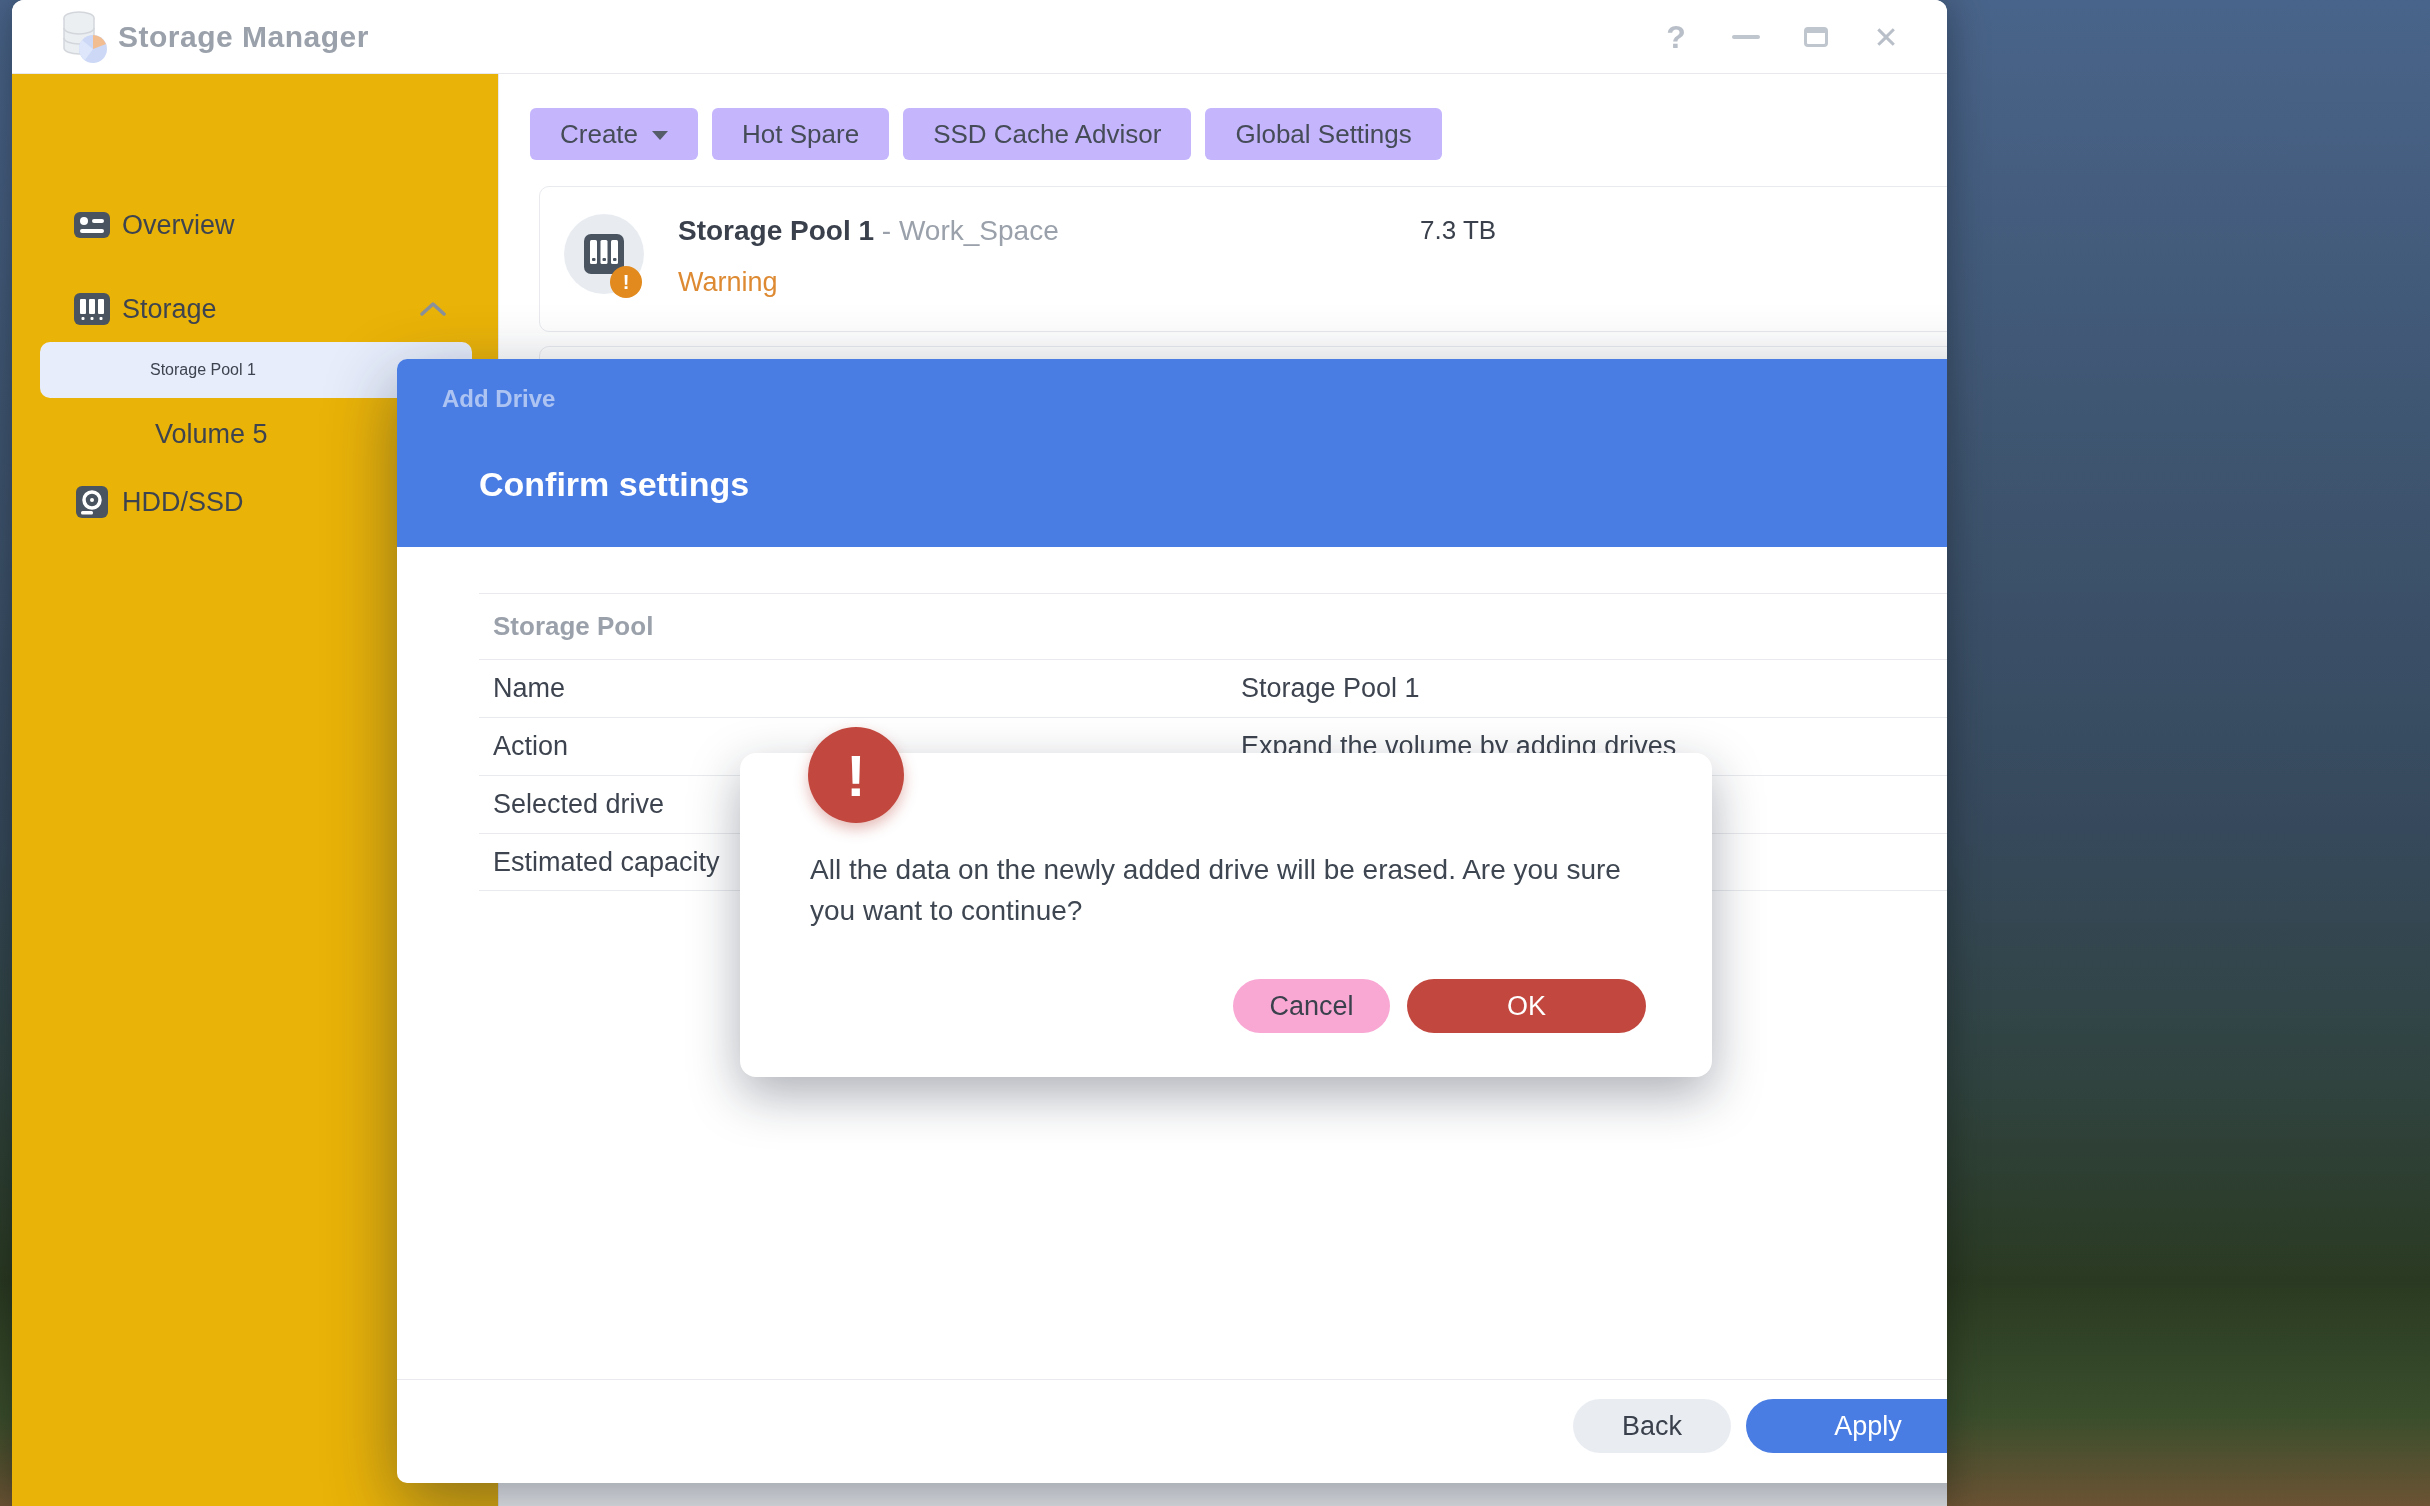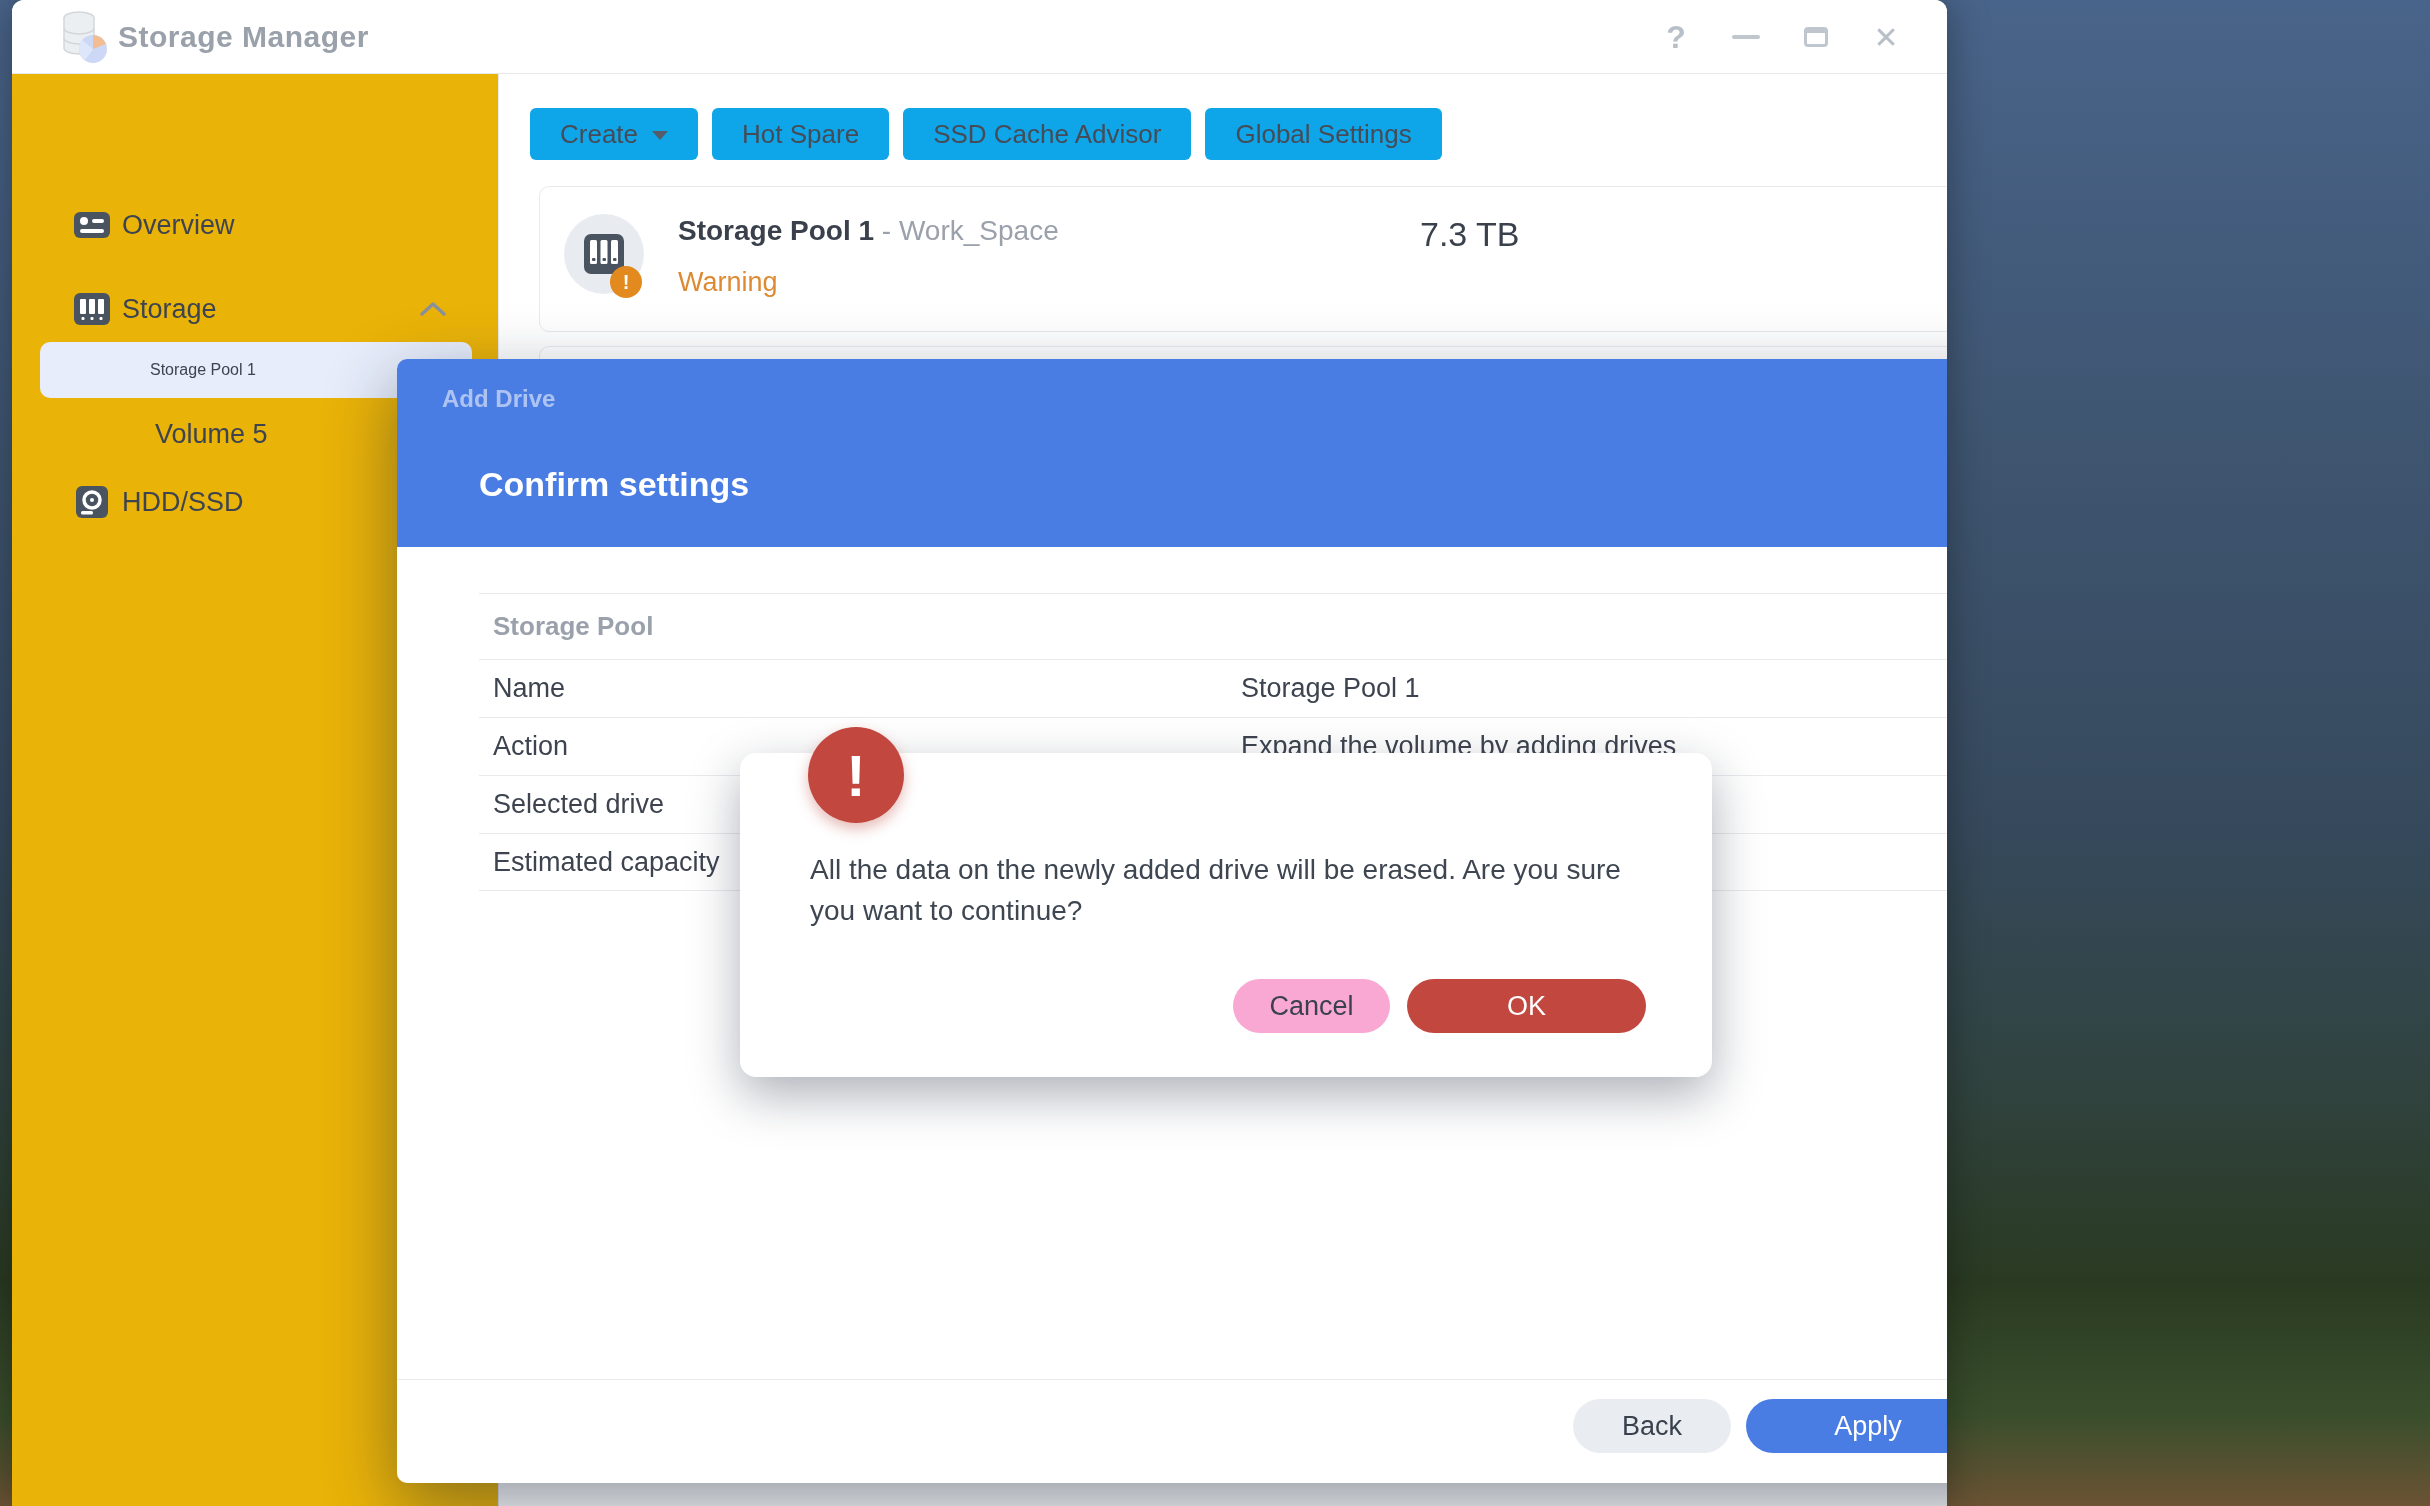--- a/index.html
+++ b/index.html
@@ -33,40 +33,40 @@
     font-size:27px; color:#3d444f; cursor:pointer; }
   .side-ico { position:absolute; left:58px; width:44px; display:flex; justify-content:center; }
   .side-label { position:absolute; left:110px; }
   .side-pill { position:absolute; left:28px; right:26px; height:56px; background:#e7edfb;
     border-radius:10px; display:flex; align-items:center; cursor:pointer; }
   .side-chevron { position:absolute; right:52px; top:50%; margin-top:-7px; }
 
   
   .content { position:absolute; left:488px; top:74px; right:0; bottom:0; background:#fff; }
   .toolbar { position:absolute; left:30px; top:34px; display:flex; gap:14px; }
-  .tb-btn { height:52px; background:#0ea5e9; border:none; border-radius:6px;
+  .tb-btn { height:52px; background:#c4b5fd; border:none; border-radius:6px;
     font-family:inherit; font-size:26px; color:#454c57; padding:0 30px;
     display:flex; align-items:center; gap:14px; cursor:pointer; }
   .caret-down { width:0; height:0; border-left:8px solid transparent; border-right:8px solid transparent;
     border-top:9px solid #555d68; margin-top:3px; }
 
   .card { position:absolute; left:39px; width:1838px; background:#fff;
     border:1px solid #e8eaee; border-radius:10px; }
   .card-1 { top:112px; height:146px; }
   .card-2 { top:272px; height:252px; }
 
   .pool-ico-wrap { position:absolute; left:24px; top:27px; width:80px; height:80px;
     border-radius:50%; background:#e8ecf1; display:flex; align-items:center; justify-content:center; }
   .pool-badge { position:absolute; left:70px; top:79px; width:32px; height:32px; border-radius:50%;
     background:#e28a1d; color:#fff; font-size:20px; font-weight:bold;
     display:flex; align-items:center; justify-content:center; }
   .pool-title-line { position:absolute; left:138px; top:28px; font-size:28px; white-space:nowrap; }
   .pool-title { font-weight:bold; color:#3a414c; }
   .pool-sub { color:#9aa1ab; }
-  .pool-capacity { position:absolute; left:880px; top:28px; font-size:34px; color:#3a414c; }
+  .pool-capacity { position:absolute; left:880px; top:28px; font-size:26px; color:#3a414c; }
   .pool-status { position:absolute; left:138px; top:80px; font-size:27px; color:#dd8a33; }
 
   .row-dots { position:absolute; width:54px; height:30px; display:flex; align-items:center;
     justify-content:center; gap:8px; cursor:pointer; }
   .row-dots i { width:7px; height:7px; border-radius:50%; background:#9097a0; }
   .row-chevron { position:absolute; width:34px; height:30px; display:flex; align-items:center;
     justify-content:center; cursor:pointer; }
 
   .inner-row-highlight { position:absolute; left:20px; top:142px; width:1788px; height:80px;
     background:#f4f6f9; border-radius:10px; }

